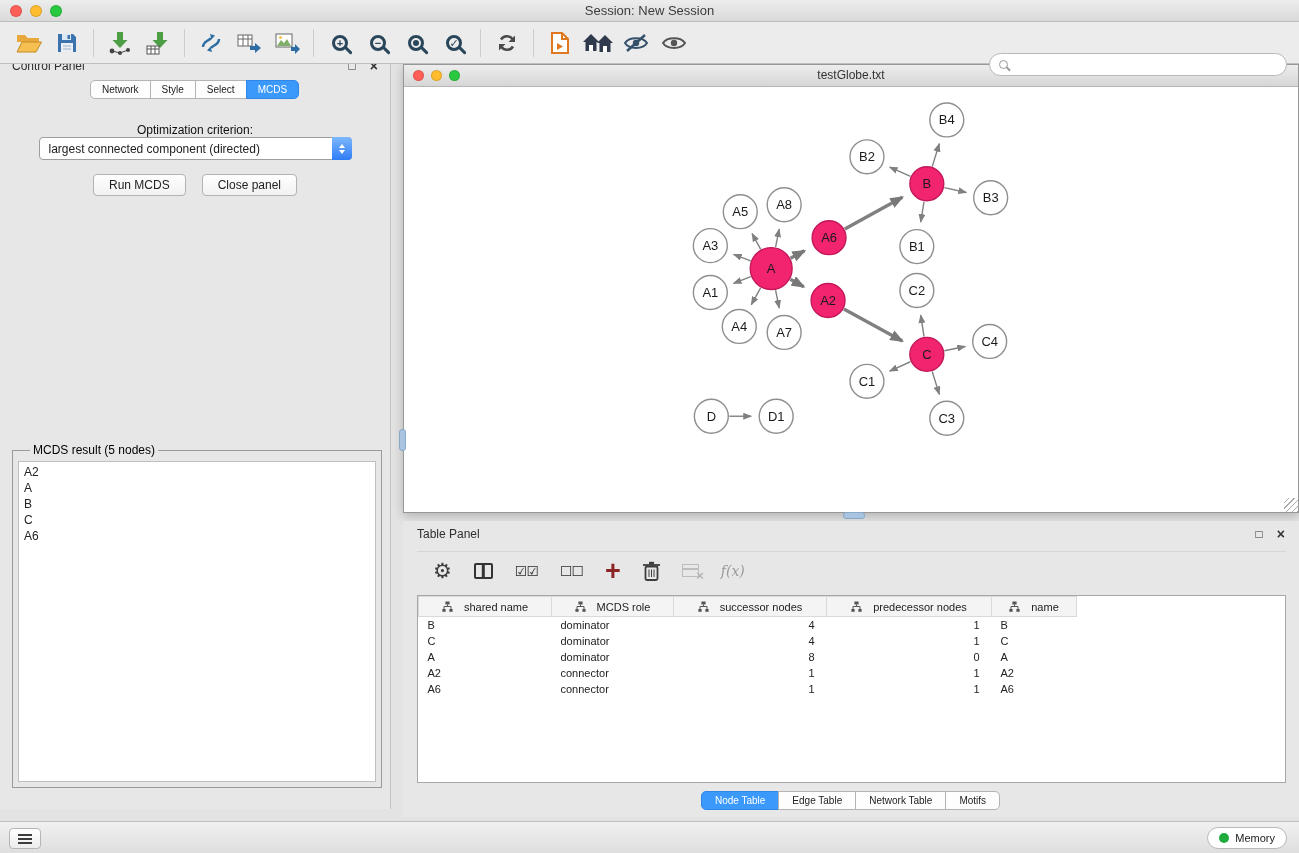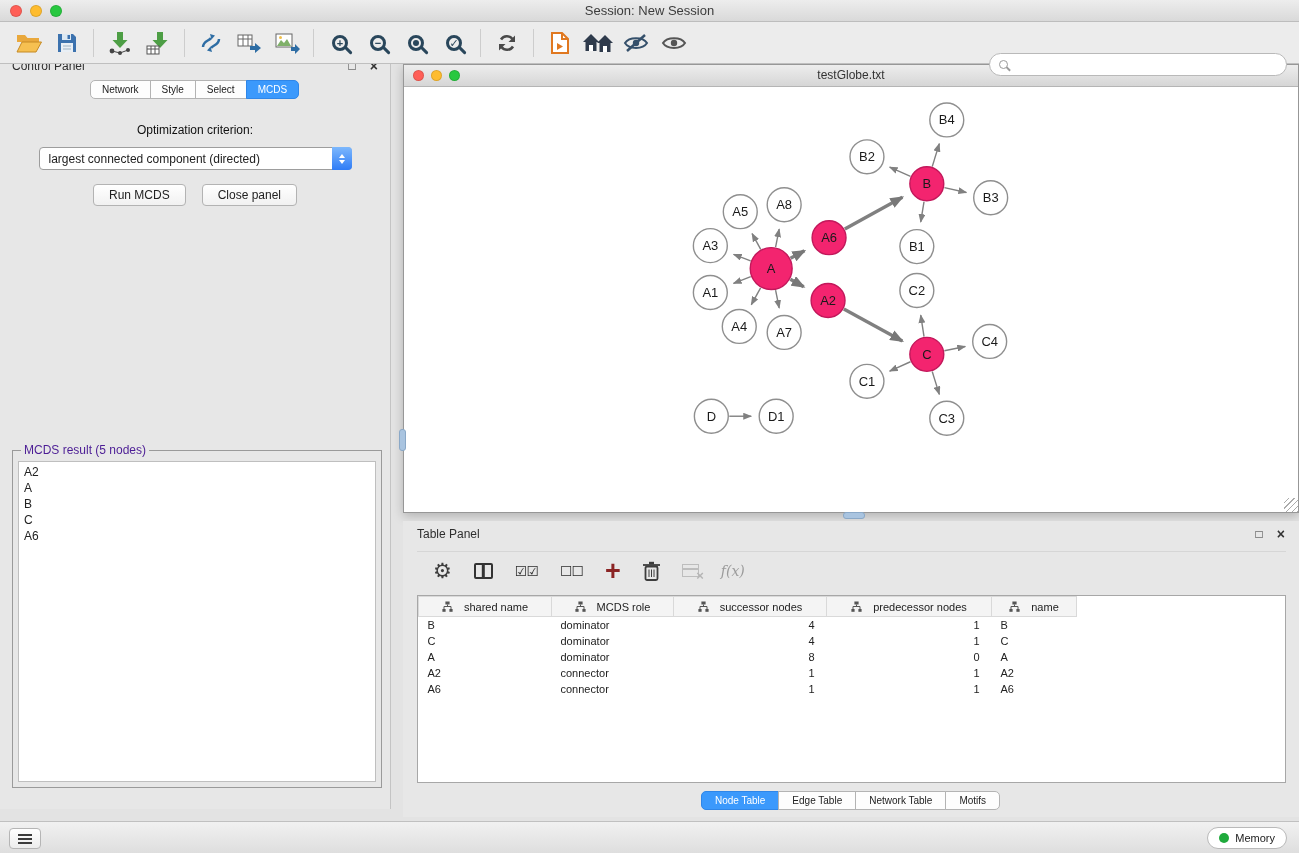--- a/index.html
+++ b/index.html
@@ -30,28 +30,28 @@
   .panel-header { height:28px; display:flex; align-items:center; padding:0 12px; font-size:12px; color:#2e2e2e; }
   .win-btns { margin-left:auto; display:flex; gap:14px; color:#333; font-size:12px; align-items:center; }
   .win-btn { cursor:default; line-height:12px; }
   .win-btn.close { font-weight:bold; font-size:14px; }
   .seg-tabs { display:flex; justify-content:center; }
   .seg-tab { padding:3px 11px; border:1px solid #b3b3b3; background:#fdfdfd; font-size:10px; margin-left:-1px; color:#222; cursor:default; }
   .seg-tab:first-child{ border-radius:5px 0 0 5px; }
   .seg-tab:last-child{ border-radius:0 5px 5px 0; }
   .seg-tab.selected{ background:#3b99fc; color:#fff; border-color:#2f86e8; }
   .opt-label { text-align:center; margin-top:24px; font-size:12px; color:#101010; }
-  .dropdown { margin:10px auto 0; width:313px; height:23px; border:1px solid #9d9d9d; border-radius:4px; background:#fff; display:flex; align-items:center; position:relative; padding-left:9px; font-size:12px; }
+  .dropdown { margin:0 auto 0; width:313px; height:23px; border:1px solid #9d9d9d; border-radius:4px; background:#fff; display:flex; align-items:center; position:relative; padding-left:9px; font-size:12px; }
   .stepper { position:absolute; right:-1px; top:-1px; width:20px; height:23px; border-radius:0 4px 4px 0; background:linear-gradient(#7db8fd,#2f7cf6); display:flex; flex-direction:column; align-items:center; justify-content:center; gap:2px; }
   .tri-up { width:0; height:0; border-left:3.5px solid transparent; border-right:3.5px solid transparent; border-bottom:4.5px solid #fff; }
   .tri-down { width:0; height:0; border-left:3.5px solid transparent; border-right:3.5px solid transparent; border-top:4.5px solid #fff; }
   .cp-buttons { display:flex; justify-content:center; gap:16px; margin-top:14px; }
   .btn { border:1px solid #b3b3b3; background:linear-gradient(#ffffff,#f1f1f1); border-radius:4px; padding:3px 15px; font-size:12px; color:#222; cursor:default; }
   .mcds-fieldset { position:absolute; left:12px; width:370px; top:391px; bottom:21px; border:1px solid #9a9a9a; padding:4px 5px 5px 5px; }
-  .mcds-fieldset legend { font-size:12px; padding:0 3px; margin-left:3px; color:#4c1d95; }
+  .mcds-fieldset legend { font-size:12px; padding:0 3px; margin-left:12px; color:#000000; }
   .result-list { width:100%; height:100%; background:#fff; border:1px solid #bfbfbf; overflow:auto; padding:2px 5px; font-size:12px; line-height:16px; }
 
   
   .net-window { position:absolute; left:403px; top:64px; width:896px; height:449px; background:#fff; border:1px solid #979797; box-shadow:0 3px 10px rgba(0,0,0,.22); }
   .net-titlebar { height:22px; background:linear-gradient(#ededed,#d6d6d6); border-bottom:1px solid #b5b5b5; position:relative; }
   .net-titlebar .traffic { top:5px; left:9px; gap:7px; }
   .net-titlebar .light { width:11px; height:11px; }
   .net-title { text-align:center; line-height:21px; font-size:12px; color:#333; }
   .net-canvas { position:absolute; top:22px; left:0; right:0; bottom:0; background:#fff; overflow:hidden; }
   svg.graph { width:100%; height:100%; display:block; }

